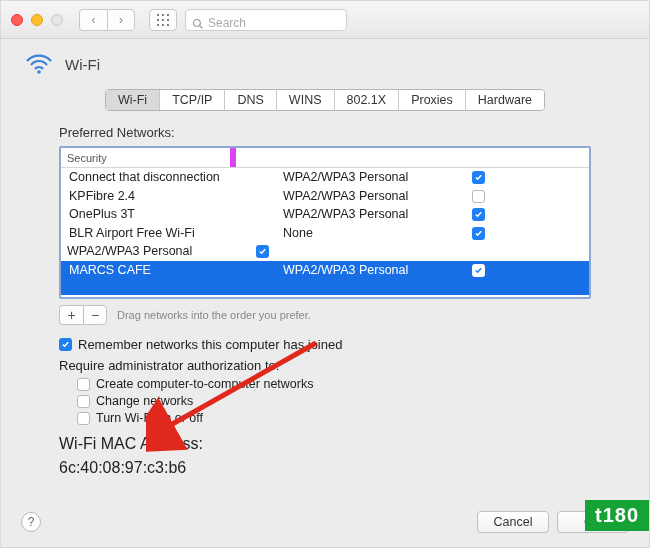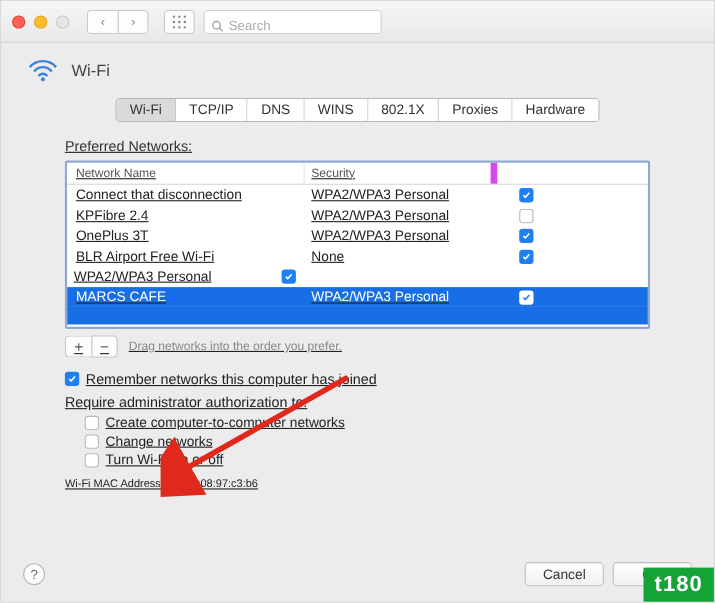--- a/index.html
+++ b/index.html
@@ -24,21 +24,21 @@
   .header { display:flex; align-items:center; gap:12px; padding:14px 24px 8px 24px; }
   .wifi-icon { width:28px; height:22px; }
   .header-title { font-size:15px; color:#444; }
   
   .tabbar { display:flex; justify-content:center; margin:6px auto 4px auto; }
   .tabs { display:flex; border:1px solid #b5b5b5; border-radius:4px; overflow:hidden; background:#fff; }
   .tab { padding:3px 12px; font-size:12.5px; border-right:1px solid #c9c9c9; background:#fff; color:#333; display:flex; align-items:center;}
   .tab:last-child{ border-right:none;}
   .tab.active { background:#dadada; }
   
-  .content { padding: 10px 58px 0 58px; position:relative;text-decoration:underline; }
+  .content { padding: 10px 58px 0 58px; position:relative; }
   .content > .section-label { font-size:13px; margin-bottom:6px; color:#333; }
   .table-wrap { border:2px solid #8fa8d3; border-radius:2px; background:#fff; height:153px; overflow:hidden; position:relative;}
   .thead { display:flex; height:20px; border-bottom:1px solid #d6d6d6; font-size:11px; color:#555; align-items:center; background:#fff;}
   .col-name { flex:0 0 216px; padding-left:8px; border-right:1px solid #e3e3e3; height:100%; display:flex; align-items:center;}
   .col-sec { flex:0 0 175px; padding-left:6px; border-right:6px solid #d946ef; height:100%; display:flex; align-items:center;}
   .col-auto { flex:1; padding-left:6px; display:flex; align-items:center;}
   .tbody { }
   .row { display:flex; height:18.5px; font-size:12.5px; align-items:center; }
   .row .c1 { flex:0 0 216px; padding-left:8px; overflow:hidden; white-space:nowrap;}
   .row .c2 { flex:0 0 175px; padding-left:6px;}
@@ -56,30 +56,30 @@
   .pm-group { display:flex; }
   .pm-btn { width:24px; height:20px; background:#fdfdfd; border:1px solid #c3c3c3; display:flex; align-items:center; justify-content:center; font-size:14px; color:#555;}
   .pm-btn:first-child{ border-radius:4px 0 0 4px; border-right:none;}
   .pm-btn:last-child{ border-radius:0 4px 4px 0;}
   .hint { font-size:11px; color:#888; margin-left:10px;}
   
   .opt-list { margin-top:12px; }
   .opt-row { display:flex; align-items:center; gap:6px; font-size:13px; margin-bottom:3px;}
   .opt-row.sub { margin-left:18px; font-size:12.5px;}
   .opt-label-plain { font-size:13px; margin:6px 0 4px 0;}
-  .mac-row { font-size:10px; margin-top:10px; display:flex; gap:6px;}
+  .mac-row { font-size:16px; margin-top:10px; display:flex; gap:6px;flex-direction:column;}
   
   .footer { position:absolute; bottom:14px; left:0; right:0; display:flex; align-items:center; padding:0 20px;}
   .help-btn { width:20px; height:20px; border-radius:50%; border:1px solid #b9b9b9; background:#fdfdfd; display:flex; align-items:center; justify-content:center; font-size:12px; color:#666;}
   .footer-spacer { flex:1; }
   .btn { min-width:72px; height:22px; border:1px solid #c0c0c0; border-radius:4px; background:linear-gradient(#fff,#f1f1f1); font-size:12.5px; color:#333; margin-left:8px; padding:0 0;}
   
   .arrow { position:absolute; left:145px; top:220px; pointer-events:none; z-index:50;}
   
-  .watermark { position:absolute; right:0; bottom:0; background:#15a336; color:#fff; font-weight:bold; font-size:20px; padding:4px 10px; font-family:Arial,sans-serif; letter-spacing:1px;}
+  .watermark { position:absolute; right:0; bottom:16px; background:#15a336; color:#fff; font-weight:bold; font-size:20px; padding:4px 10px; font-family:Arial,sans-serif; letter-spacing:1px;}
 </style>
 </head>
 <body>
 
 <div class="window">
 
   <div class="titlebar">
     <div class="traffic">
       <div class="dot red"></div>
       <div class="dot yellow"></div>
@@ -137,21 +137,20 @@
         <div class="tab">Proxies</div>
         <div class="tab">Hardware</div>
       </div>
   </div>
 
   <div class="content">
     <div class="section-label">Preferred Networks:</div>
 
     <div class="table-wrap">
       <div class="thead">
-        <div class="col-name">Network Name</div>
         <div class="col-sec">Security</div>
       </div>
       <div class="tbody" id="tbody">
           <div class="row">
             <div class="c1">Connect that disconnection</div>
             <div class="c2">WPA2/WPA3 Personal</div>
             <div class="c3"><span class="chk on">
                 <svg viewBox="0 0 10 10">
                   <path d="M2 5 L4 7 L8 2.5" stroke="#fff" stroke-width="1.6" fill="none"></path>
                 </svg>

